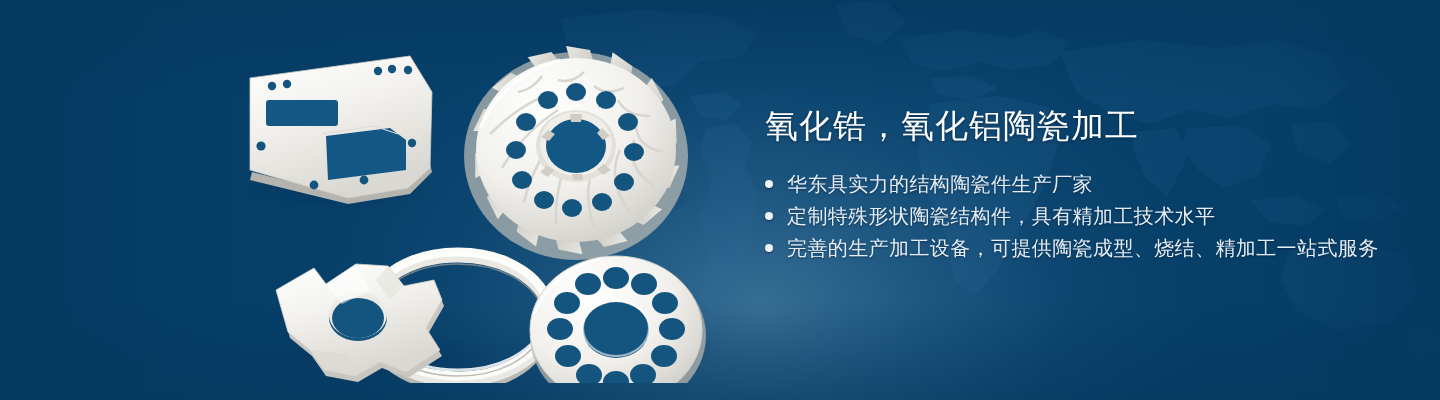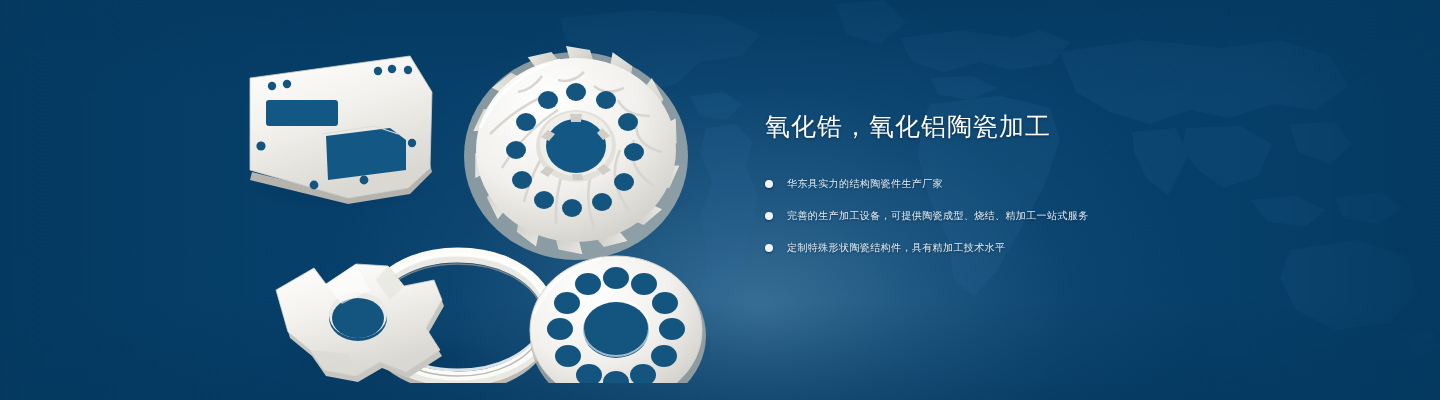--- a/index.html
+++ b/index.html
@@ -74,21 +74,21 @@
 
   
   .copy {
     position: absolute;
     left: 765px;
     top: 106px;
     width: 620px;
   }
   .headline {
     color: #ffffff;
-    font-size: 25px;
+    font-size: 33px;
     line-height: 40px;
     letter-spacing: 1px;
     font-weight: normal;
     margin: 0;
     text-shadow: 0 1px 3px rgba(0,20,45,0.55);
   }
   .bullets {
     list-style: none;
     margin: 28px 0 0 0;
     padding: 0;
@@ -103,21 +103,21 @@
     flex: 0 0 auto;
     width: 8px;
     height: 8px;
     border-radius: 50%;
     background: #eef4f8;
     margin-right: 14px;
     box-shadow: 0 1px 2px rgba(0,15,35,0.5);
   }
   .bullet-text {
     color: #e6eef5;
-    font-size: 10px;
+    font-size: 20px;
     line-height: 20px;
     letter-spacing: 0.4px;
     text-shadow: 0 1px 2px rgba(0,20,45,0.5);
   }
 </style>
 </head>
 <body>
 
 <div class="banner">
 
@@ -357,22 +357,22 @@
   <div class="copy">
     <h1 class="headline">氧化锆，氧化铝陶瓷加工</h1>
 
     <ul class="bullets">
       <li class="bullet">
         <span class="dot"></span>
         <span class="bullet-text">华东具实力的结构陶瓷件生产厂家</span>
       </li>
       <li class="bullet">
         <span class="dot"></span>
-        <span class="bullet-text">完善的生产加工设备，可提供陶瓷成型、烧结、精加工一站式服务</span>
+        <span class="bullet-text">定制特殊形状陶瓷结构件，具有精加工技术水平</span>
       </li>
       <li class="bullet">
         <span class="dot"></span>
-        <span class="bullet-text">定制特殊形状陶瓷结构件，具有精加工技术水平</span>
+        <span class="bullet-text">完善的生产加工设备，可提供陶瓷成型、烧结、精加工一站式服务</span>
       </li>
     </ul>
   </div>
 
 </div>
 
 </body></html>

